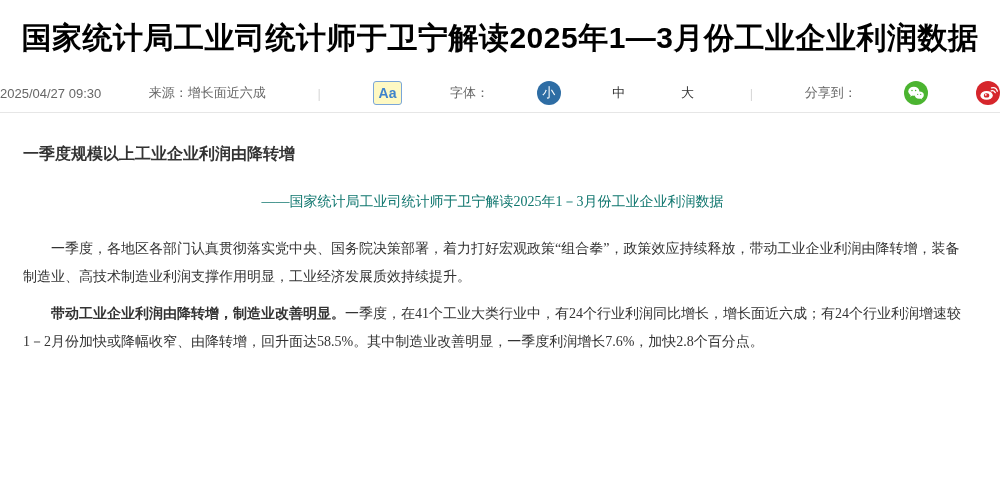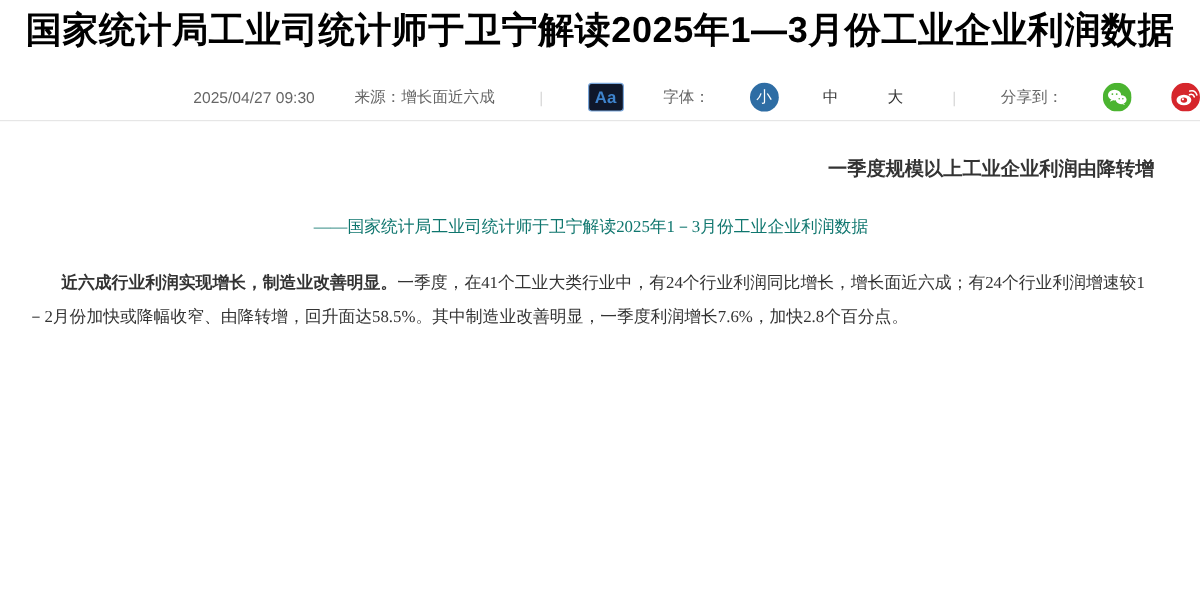--- a/index.html
+++ b/index.html
@@ -7,53 +7,53 @@
   body {
     width: 1000px; height: 496px;
     background: #ffffff;
     font-family: "Liberation Sans", sans-serif;
     overflow: hidden;
   }
 
   
   .header {
     text-align: center;
-    padding-top: 8px;
+    padding-top: 20px;
     padding-bottom: 6px;
     border-bottom: 1px solid #e6e6e6;
   }
   .page-title {
     margin: 0 0 24px 0;
     font-size: 30px;
     line-height: 36px;
     font-weight: 700;
     color: #000000;
     letter-spacing: 0.5px;
     font-family: "Liberation Sans", sans-serif;
   }
   .meta-row {
     display: flex;
-    justify-content: flex-end;
+    justify-content: space-between;
     align-items: center;
     gap: 33px;
     height: 26px;
     font-size: 13px;
     color: #666666;
   }
   .meta-sep { color: #d8d8d8; padding: 0 4px; }
   .aa-btn {
     display: inline-block;
     border: 1px solid #7aa6d9;
     border-radius: 3px;
     color: #3e83cc;
     font-weight: 700;
     font-size: 14px;
     line-height: 22px;
     padding: 0 5px;
-    background: #0f172a;
+    background: #fef9c3;
     cursor: pointer;
   }
   .font-size-option { color: #333333; cursor: pointer; padding: 0 4px; }
   .font-size-option.active {
     display: inline-block;
     width: 24px; height: 24px;
     border-radius: 50%;
     background: #2e6da4;
     color: #ffffff;
     line-height: 24px;
@@ -63,21 +63,21 @@
   .share-icon { display: inline-block; width: 24px; height: 24px; cursor: pointer; }
 
   
   .article {
     padding: 30px 38px 10px 23px;
     color: #333333;
     font-family: "Liberation Serif", serif;
   }
   .article-heading {
     margin: 0 0 26px 0;
-    text-align: right;
+    text-align: left;
     font-size: 16px;
     line-height: 22px;
     font-weight: 700;
     color: #333333;
   }
   .article-subheading {
     margin: 0 0 22px 0;
     text-align: center;
     font-size: 14px;
     line-height: 22px;
@@ -137,17 +137,18 @@
         <path d="M15.5 6.9 q4.4 -1.3 5.9 3.3" stroke="#ffffff" stroke-width="1.3" fill="none" stroke-linecap="round"></path>
       </svg>
     </span>
   </div>
 </div>
 
 <div class="article">
   <h2 class="article-heading">一季度规模以上工业企业利润由降转增</h2>
   <p class="article-subheading">——国家统计局工业司统计师于卫宁解读2025年1－3月份工业企业利润数据</p>
 
+  <p class="body-para"><span class="lead"></span><span>一季度，各地区各部门认真贯彻落实党中央、国务院决策部署，着力打好宏观政策“组合拳”，政策效应持续释放，带动工业企业利润由降转增，装备制造业、高技术制造业利润支撑作用明显，工业经济发展质效持续提升。</span></p>
 
 
 
-  <p class="body-para"><span class="lead">近六成行业利润实现增长，制造业改善明显。</span><span>一季度，在41个工业大类行业中，有24个行业利润同比增长，增长面近六成；有24个行业利润增速较1－2月份加快或降幅收窄、由降转增，回升面达58.5%。其中制造业改善明显，一季度利润增长7.6%，加快2.8个百分点。</span></p>
+  <p class="body-para"><span class="lead">带动工业企业利润由降转增，制造业改善明显。</span><span>一季度，在41个工业大类行业中，有24个行业利润同比增长，增长面近六成；有24个行业利润增速较1－2月份加快或降幅收窄、由降转增，回升面达58.5%。其中制造业改善明显，一季度利润增长7.6%，加快2.8个百分点。</span></p>
 </div>
 
 </body></html>

